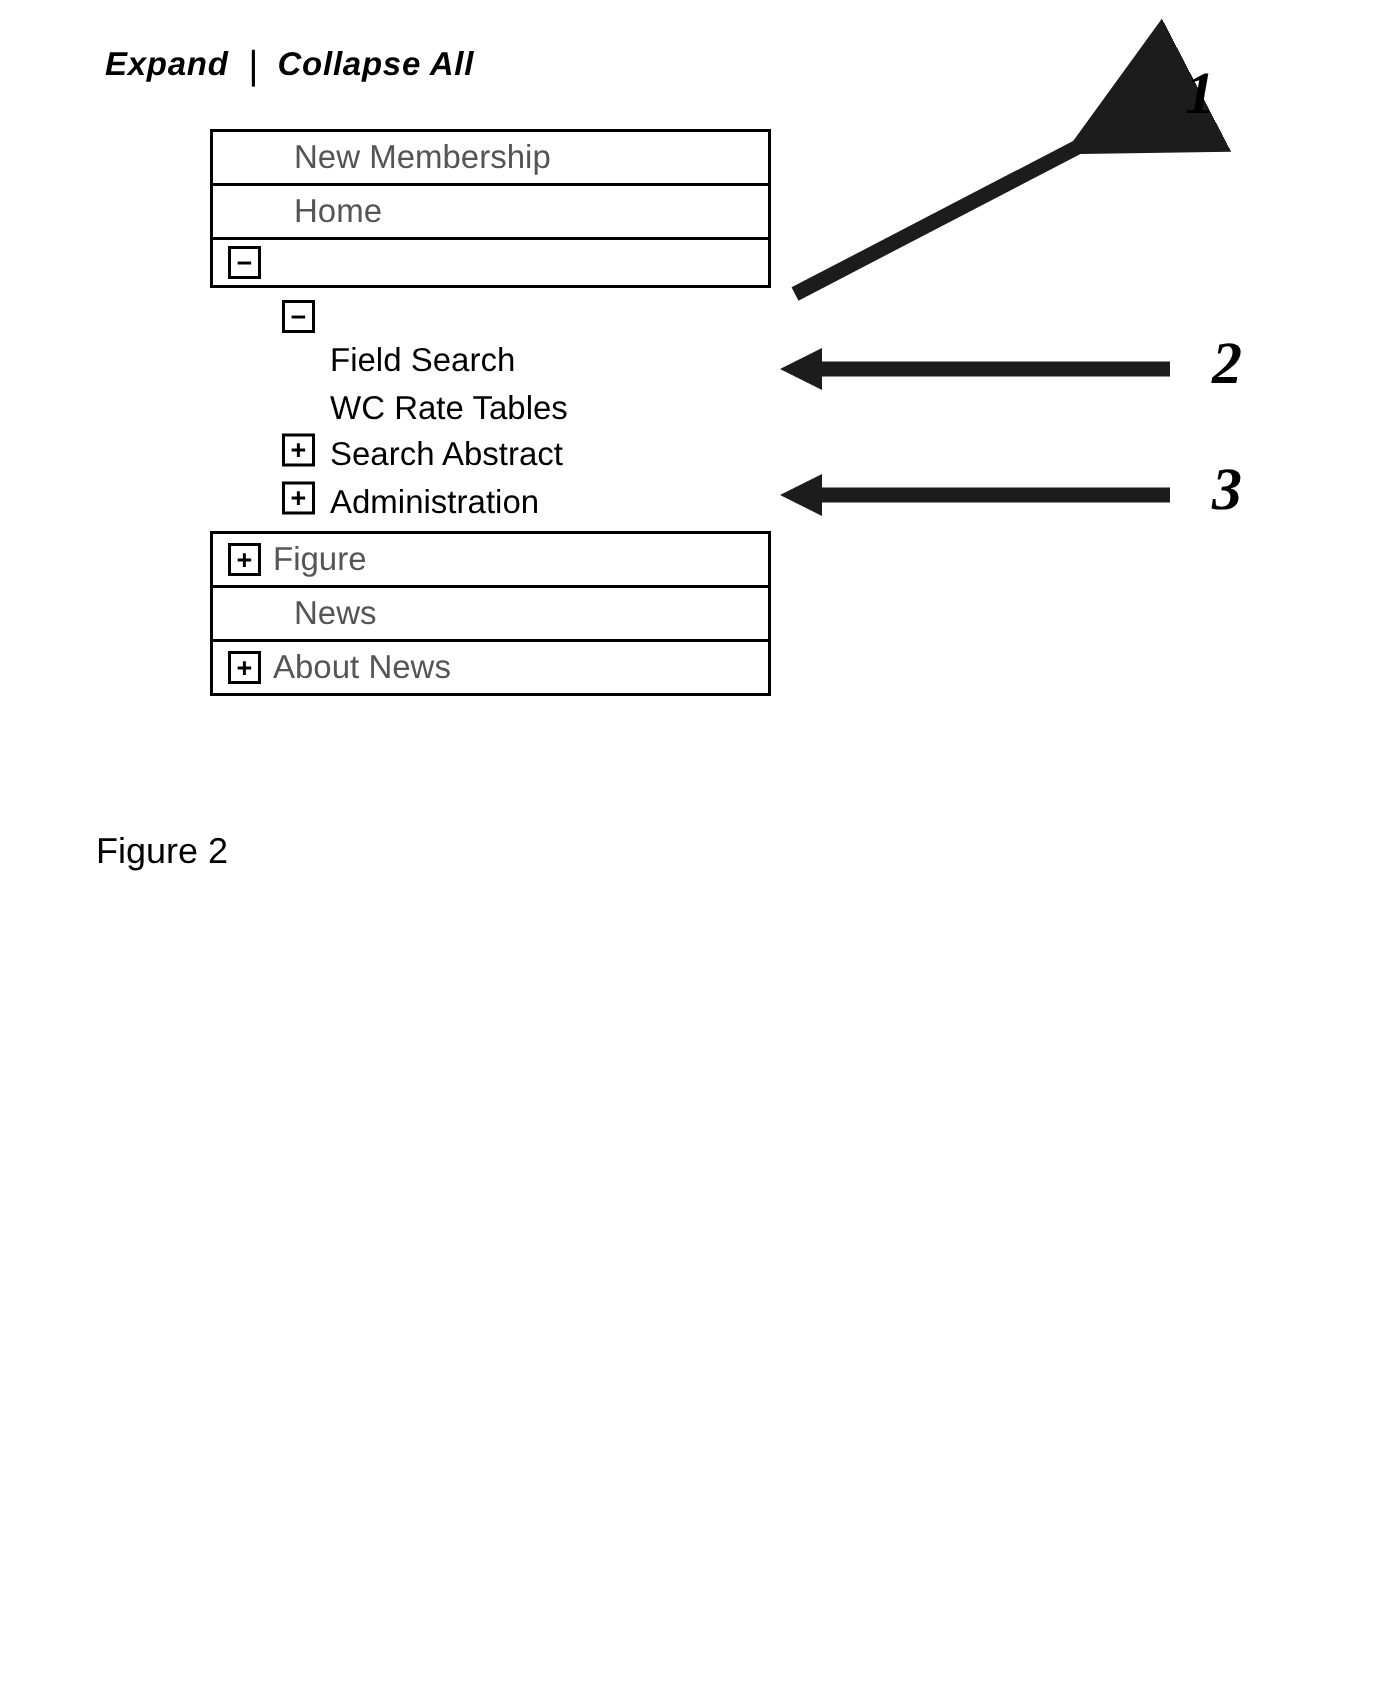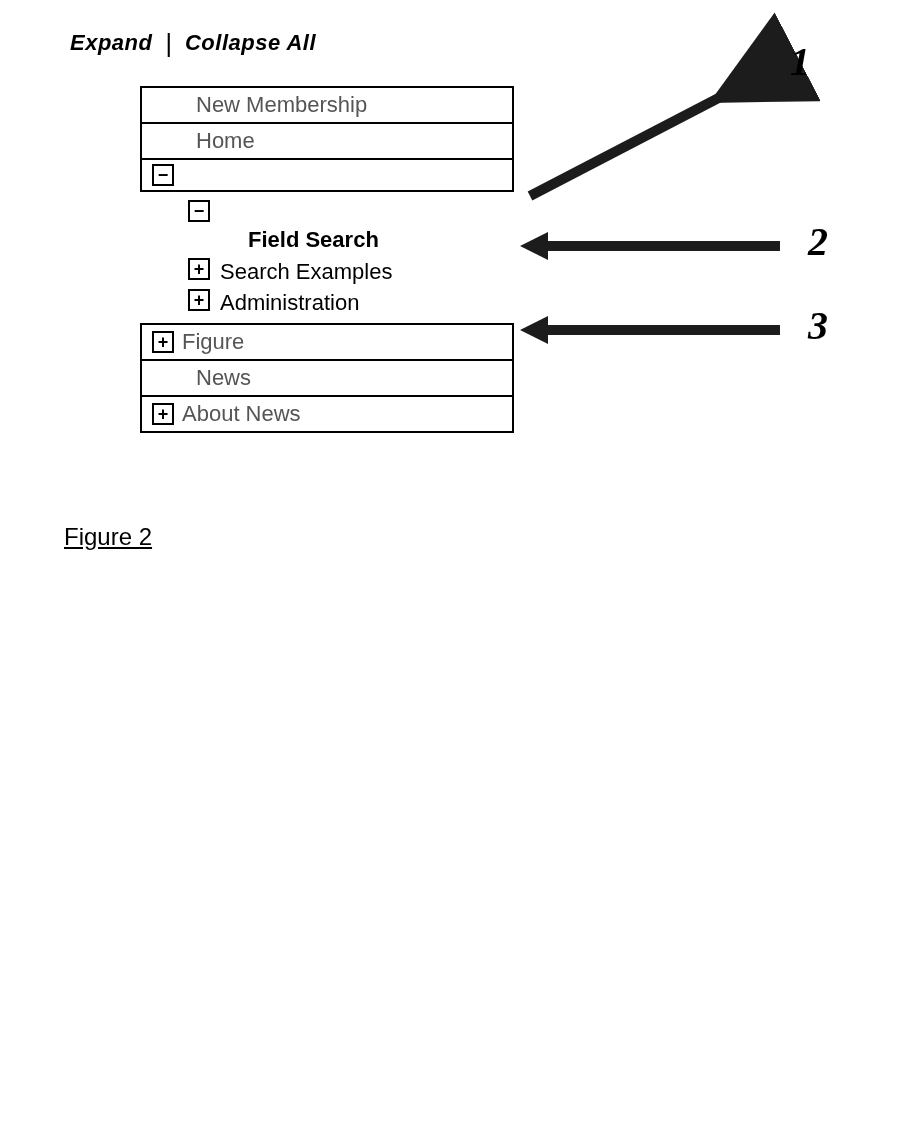--- a/index.html
+++ b/index.html
@@ -72,42 +72,41 @@
     .unboxed {
       margin: 6px 0 4px 0;
     }
     .unboxed .row {
       display: flex;
       align-items: flex-start;
       gap: 10px;
       padding: 2px 0;
     }
     .unboxed .lvl1 { margin-left: 48px; }
-    .unboxed .lvl2 { margin-left: 108px; font-weight: bold; }
+    .unboxed .lvl2 { margin-left: 80px; }
     .unboxed .txt { max-width: 270px; line-height: 1.25; }
     .arrow {
       position: absolute;
       overflow: visible;
     }
     .arrow svg {
       overflow: visible;
     }
     .callout-num {
       position: absolute;
       font-weight: 900;
       font-size: 40px;
       font-family: "Times New Roman", Times, serif;
       font-style: italic;
       letter-spacing: -1px;
     }
     .figure-caption {
       margin-top: 90px;
       font-size: 24px;
       margin-left: -6px;
-      text-decoration: underline;
     }
   </style>
 </head>
 <body>
 
 <div class="header-links">
   <span>Expand</span>
   <span class="sep">|</span>
   <span>Collapse All</span>
 </div>
@@ -128,23 +127,26 @@
     </div>
   </div>
 
   <div class="unboxed">
     <div class="row lvl1">
       <span class="pm-box">−</span>
     </div>
     <div class="row lvl2">
       <span class="txt">Field Search</span>
     </div>
+    <div class="row lvl2">
+      <span class="txt">WC Rate Tables</span>
+    </div>
     <div class="row lvl1">
       <span class="pm-box">+</span>
-      <span class="txt">Search Examples</span>
+      <span class="txt">Search Abstract</span>
     </div>
     <div class="row lvl1">
       <span class="pm-box">+</span>
       <span class="txt">Administration</span>
     </div>
   </div>
 
   <div class="boxed-list second">
     <div class="boxed-row">
       <span class="pm-box">+</span>

